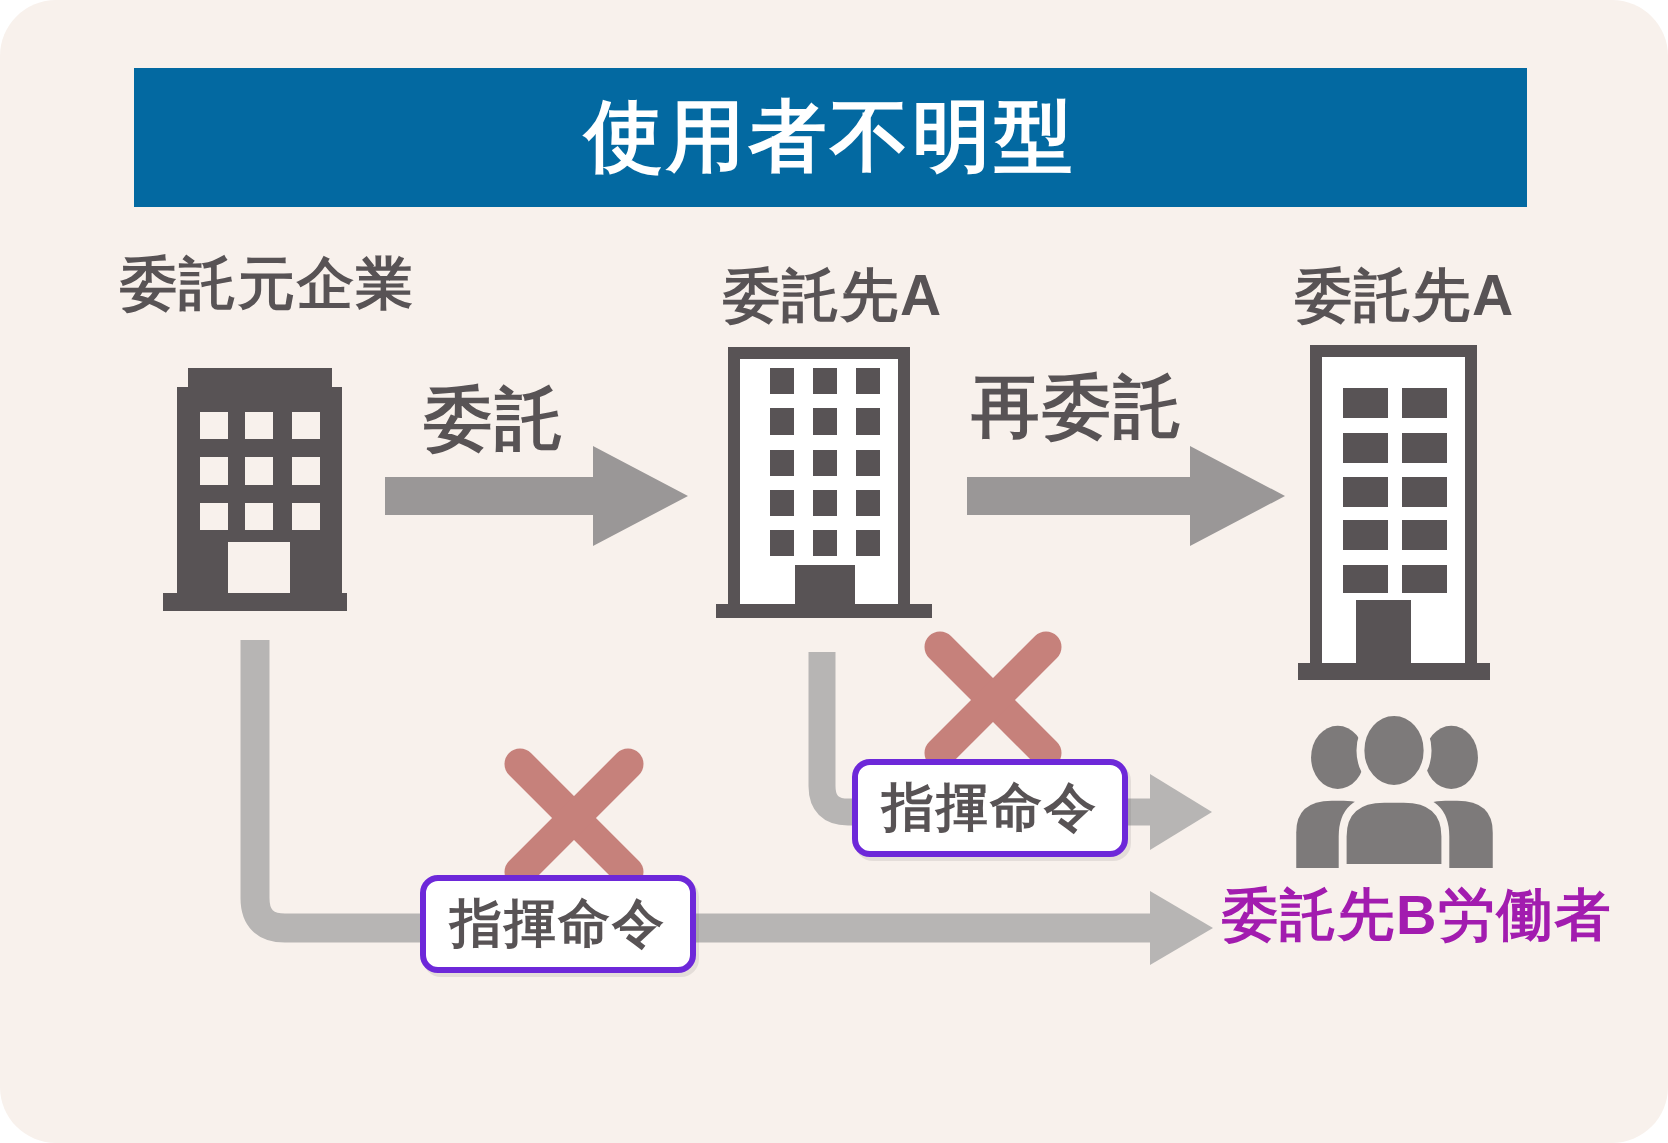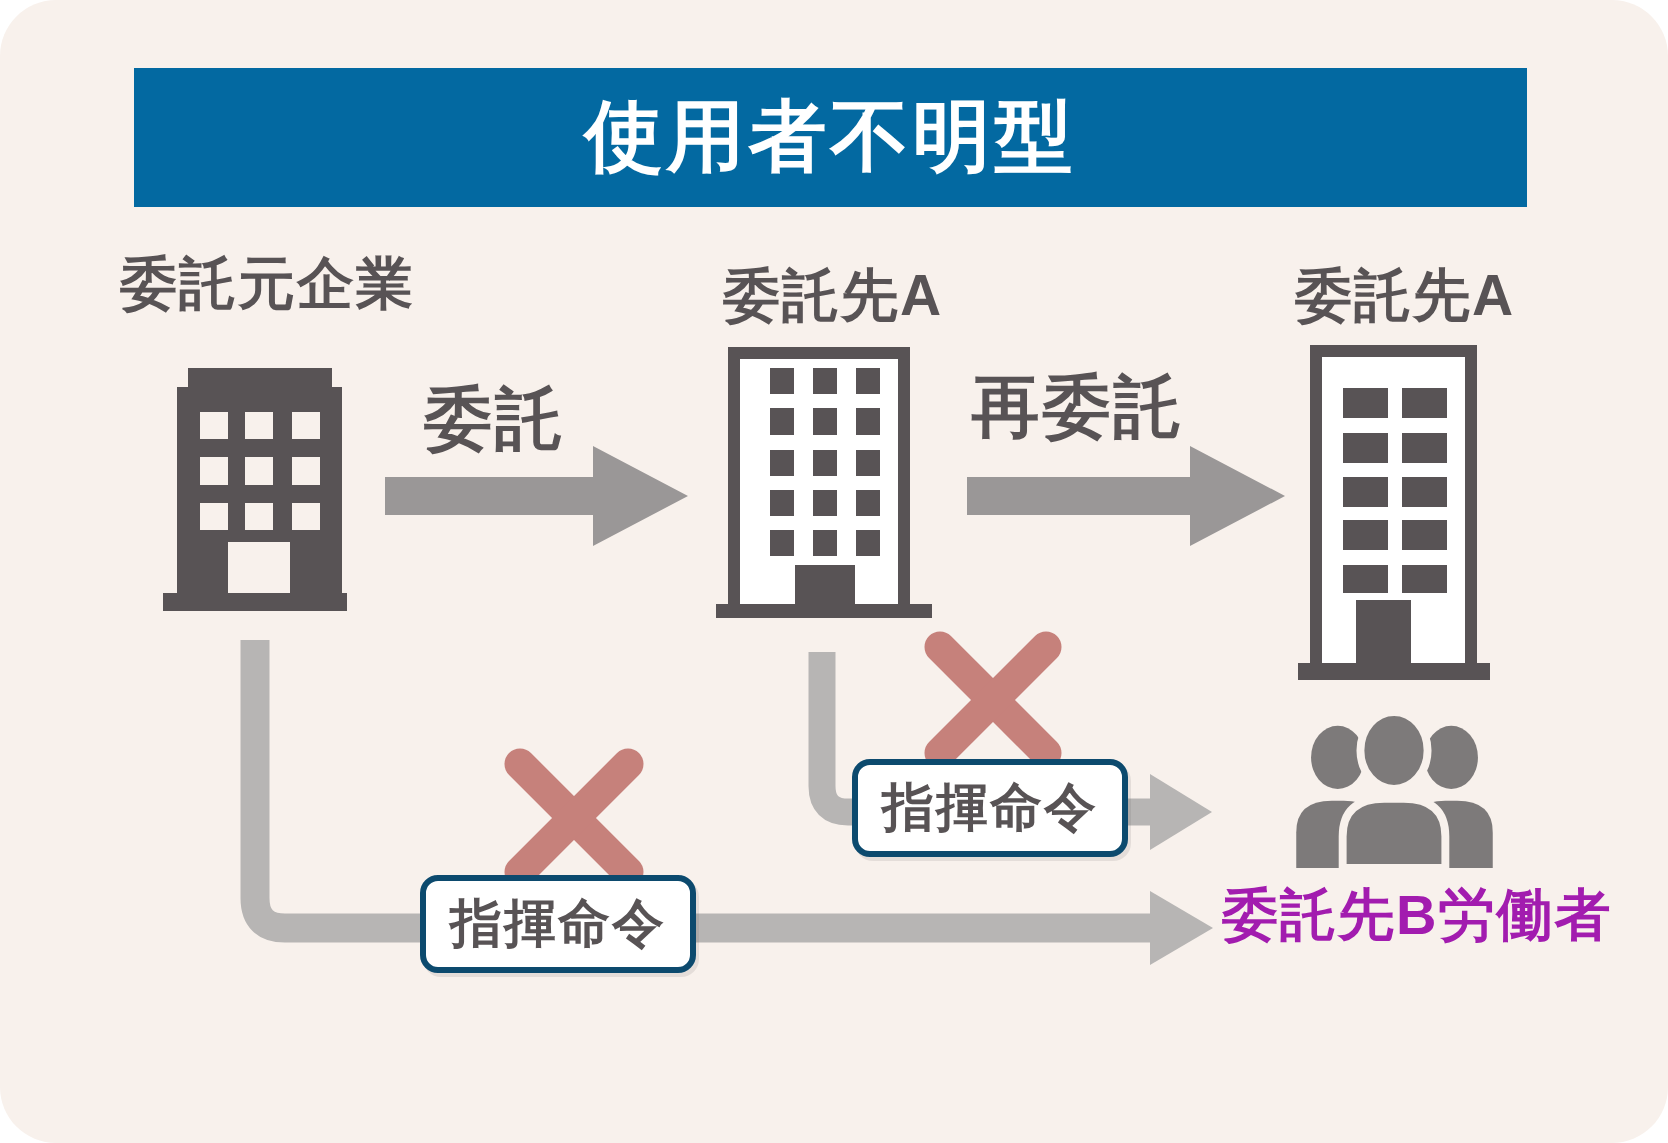--- a/index.html
+++ b/index.html
@@ -63,21 +63,21 @@
   .word-entrust    { left: 495px;  top: 374px; text-align: right; }
   .word-re-entrust { left: 1078px; top: 362px; }
 
   
   .paths-overlay { left: 0; top: 0; width: 1668px; height: 1143px; }
 
   
   .command-box {
     transform: translate(-50%, -50%);
     background: #ffffff;
-    border: 6px solid #0c4a6e;
+    border: 6px solid #6d28d9;
     border-radius: 18px;
     padding: 8px 24px;
     box-shadow: 3px 4px 0 rgba(90, 85, 85, 0.12);
     display: flex; align-items: center; justify-content: center;
     white-space: nowrap;
   }
   .command-text {
     color: #585355;
     font-size: 52px;
     font-weight: 800;

